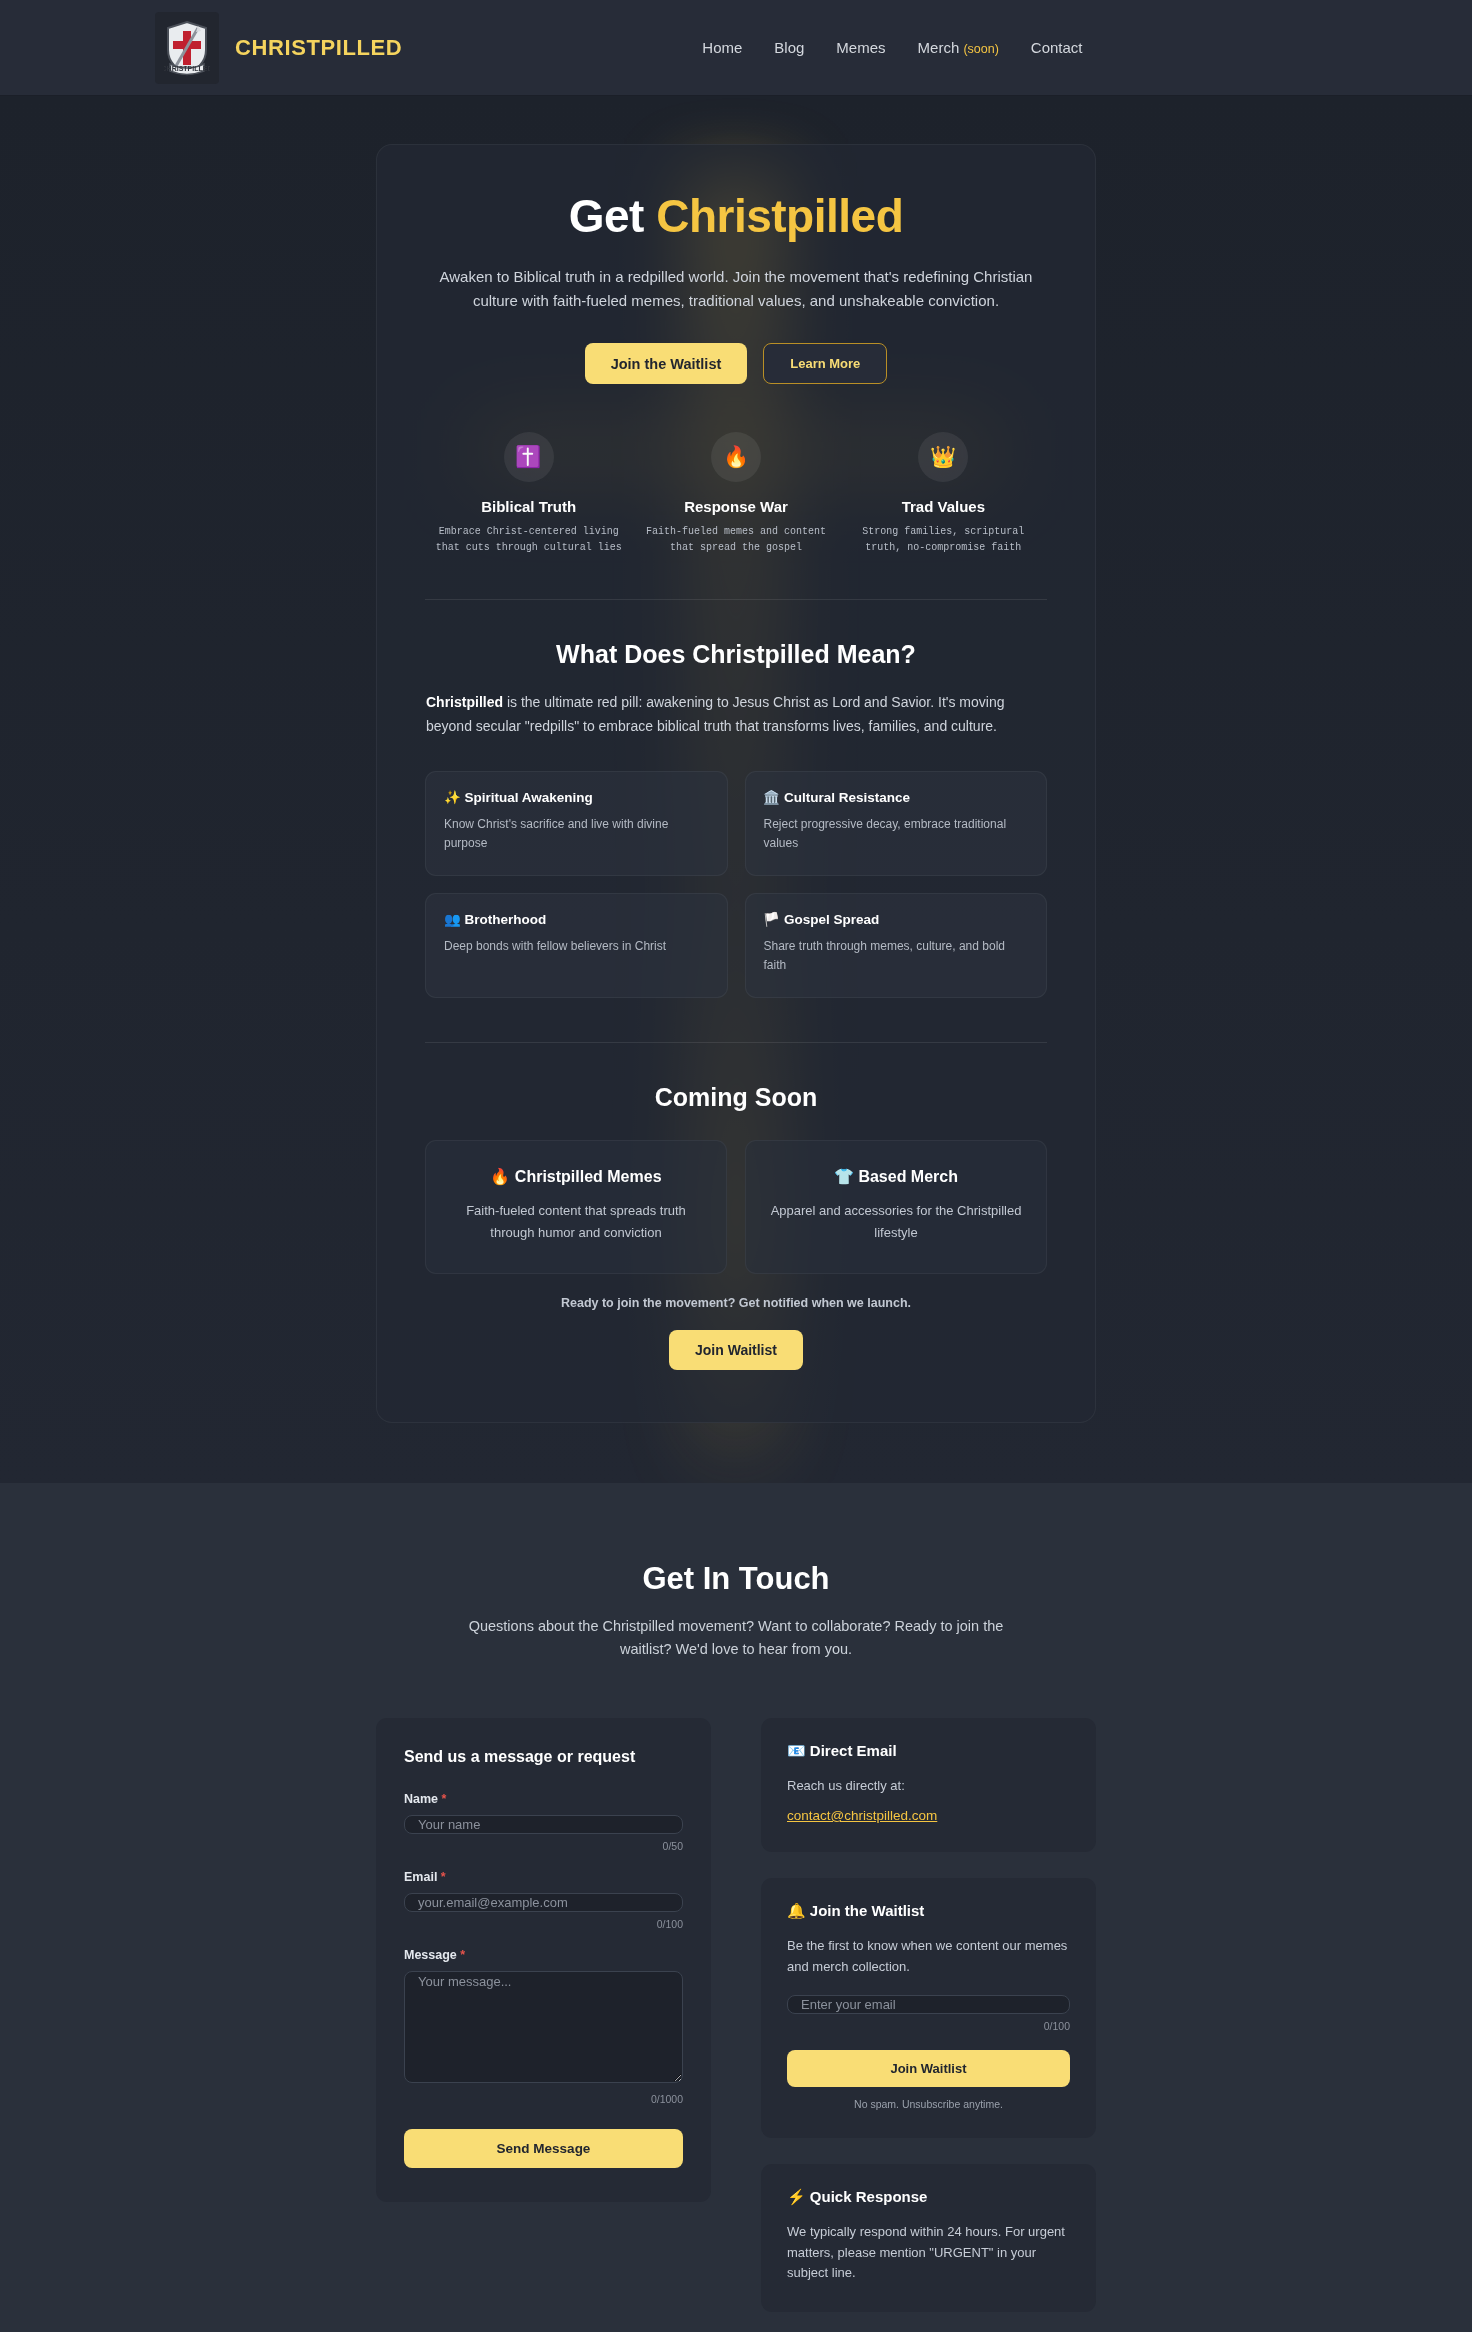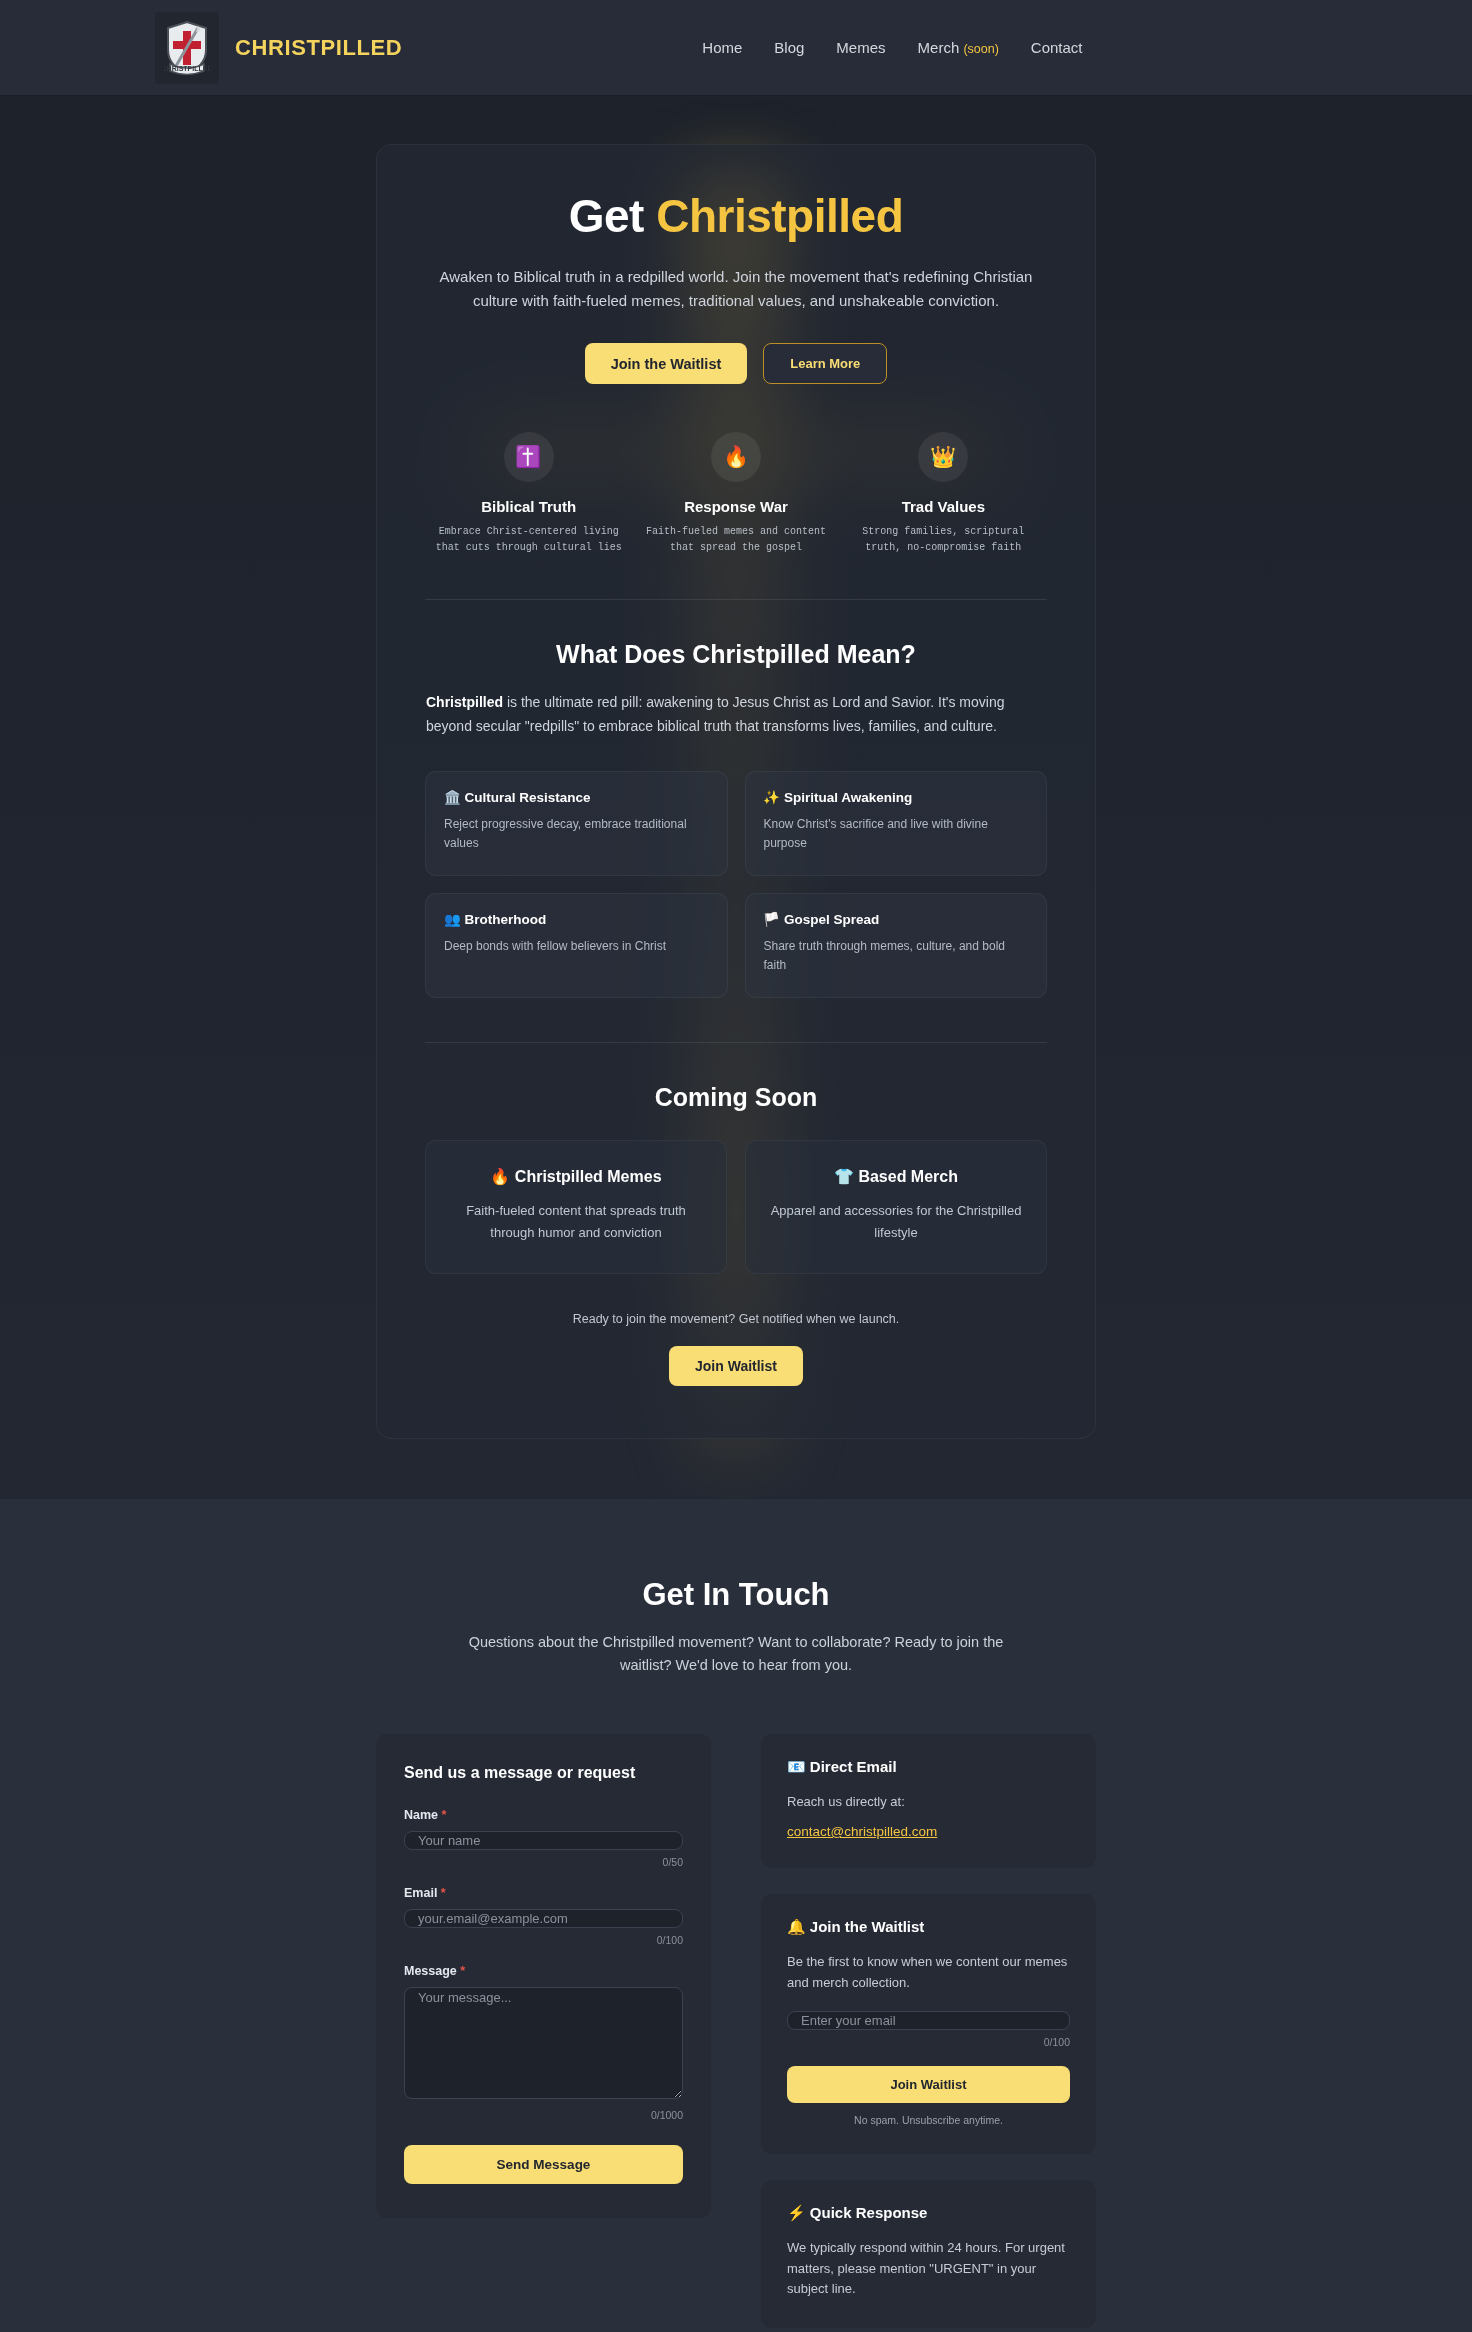--- a/index.html
+++ b/index.html
@@ -115,21 +115,21 @@
 
   .grid2b{ display:grid;grid-template-columns:1fr 1fr;gap:18px;margin-top:28px;}
   .card-b{
     background:rgba(40,46,58,.60);
     border:1px solid rgba(255,255,255,.05);
     border-radius:11px;padding:26px 22px 30px;text-align:center;
   }
   .card-b .ct{ font-size:16px;font-weight:bold;color:#fff;margin-bottom:14px;}
   .card-b .cd{ font-size:13px;line-height:1.62;color:#c2c8d2;}
 
-  .ready{ text-align:center;font-size:12.5px;color:#c2c8d2;margin-top:38px;}
+  .ready{ text-align:center;font-size:12.5px;color:#c2c8d2;margin-top:22px;font-weight:bold;}
   .join-center{ text-align:center;margin-top:20px;}
   .btn-join{
     background:#f9dd75;color:#22262f;border:none;border-radius:8px;
     padding:12px 26px;font-size:14px;font-weight:bold;cursor:pointer;font-family:inherit;
   }
 
   
   .contact{ background:#2a303b; padding:78px 0 64px; }
   h2.contact-title{ text-align:center;font-size:31px;font-weight:bold;color:#fff;}
   p.contact-sub{
@@ -236,26 +236,26 @@
 
     <div class="divider"></div>
 
     <h2 class="sec">What Does Christpilled Mean?</h2>
     <p class="sec-body">
       <b>Christpilled</b><span> is the ultimate red pill: awakening to Jesus Christ as Lord and Savior. It's moving beyond secular "redpills" to embrace biblical truth that transforms lives, families, and culture.</span>
     </p>
 
     <div class="grid2">
       <div class="card">
+        <div class="ct"><span>✨</span> <span>Spiritual Awakening</span></div>
+        <div class="cd">Know Christ's sacrifice and live with divine purpose</div>
+      </div>
+      <div class="card">
         <div class="ct"><span>🏛️</span> <span>Cultural Resistance</span></div>
         <div class="cd">Reject progressive decay, embrace traditional values</div>
-      </div>
-      <div class="card">
-        <div class="ct"><span>✨</span> <span>Spiritual Awakening</span></div>
-        <div class="cd">Know Christ's sacrifice and live with divine purpose</div>
       </div>
       <div class="card">
         <div class="ct"><span>👥</span> <span>Brotherhood</span></div>
         <div class="cd">Deep bonds with fellow believers in Christ</div>
       </div>
       <div class="card">
         <div class="ct"><span>🏳️</span> <span>Gospel Spread</span></div>
         <div class="cd">Share truth through memes, culture, and bold faith</div>
       </div>
     </div>

